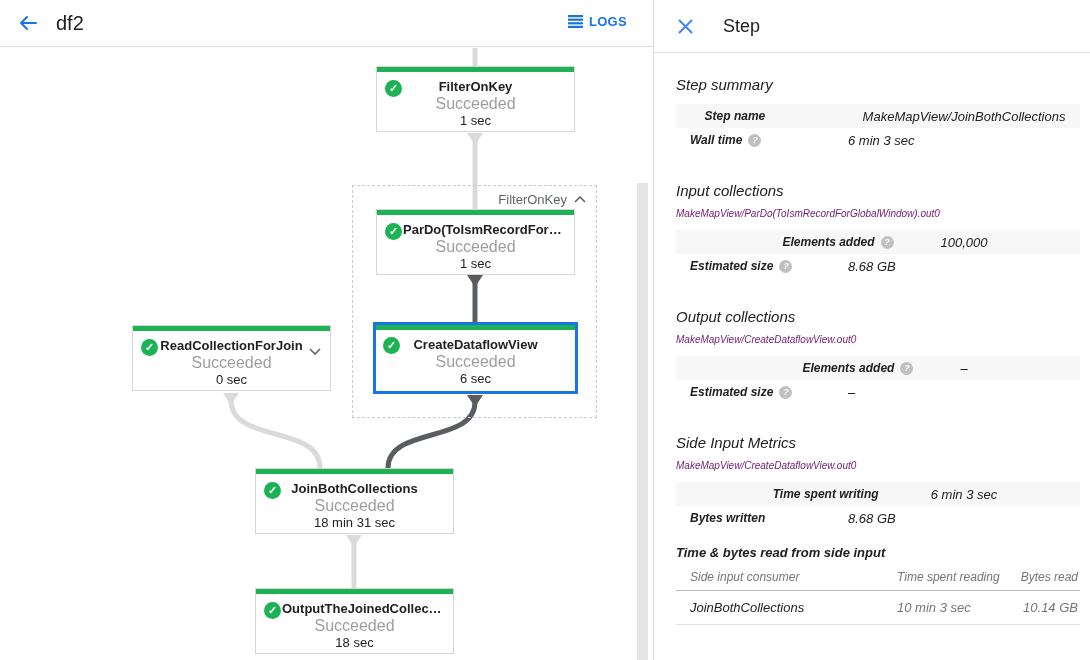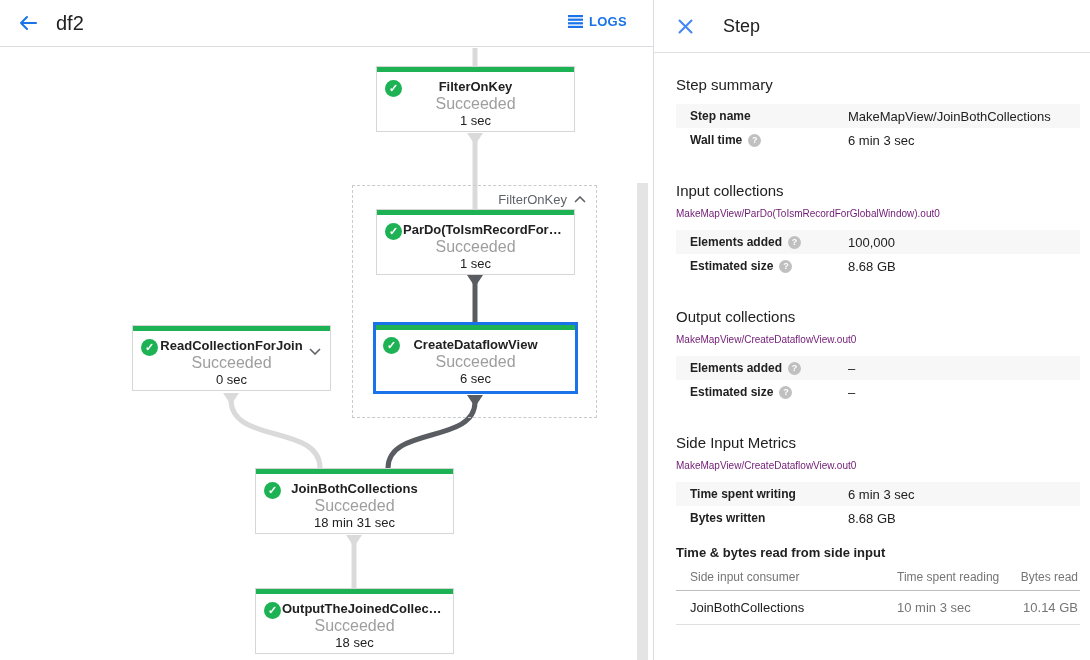--- a/index.html
+++ b/index.html
@@ -31,26 +31,26 @@
   .node.selected { width:205px; height:72px; border:3px solid #1a73e8; }
   .node.selected .node-bar { height:5px; }
   .node.selected .check { left:7px; top:12px; }
 
   
   .right-panel { position:absolute; left:653px; top:0; width:437px; height:660px; background:#fff; border-left:1px solid #dadce0; }
   .panel-header { height:53px; border-bottom:1px solid #e0e0e0; display:flex; align-items:center; padding-left:19px; }
   .close-btn { width:24px; height:24px; display:flex; align-items:center; justify-content:center; cursor:pointer; }
   .panel-title { margin-left:26px; font-size:18px; color:#212121; }
 
-  .panel-body { padding:23px 10px 0 22px; }
+  .panel-body { padding:23px 10px 0 22px;font-style:italic; }
   .sec-heading { font-size:15px; color:#212121; }
   .sec-sub { font-size:10px; color:#701a75; margin-top:9px; }
   .kv-group { margin-top:11px; }
   .kv { display:flex; align-items:center; height:24px; padding-left:14px; }
-  .kv.alt { background:#f7f7f7; }
+  .kv.alt { background:#f7f7f7;justify-content:center; }
   .kv .k { width:158px; font-size:12px; font-weight:bold; color:#212121; display:flex; align-items:center; gap:6px; }
   .kv .v { font-size:13px; color:#212121; }
   .help { width:13px; height:13px; border-radius:50%; background:#c0c0c0; color:#fff; font-size:9px; font-weight:bold; line-height:13px; text-align:center; display:inline-block; }
   .section { margin-top:30px; }
 
   .side-table-heading { font-size:13px; font-weight:bold; color:#212121; margin-top:15px; }
   .stable { width:100%; border-collapse:collapse; margin-top:4px; }
   .stable th { font-size:12px; color:#757575; font-weight:normal; text-align:left; padding:6px 0 6px 14px; border-bottom:1px solid #bdbdbd; }
   .stable td { font-size:13px; padding:9px 0 9px 14px; border-bottom:1px solid #e0e0e0; }
   .stable .c-consumer { width:207px; }

